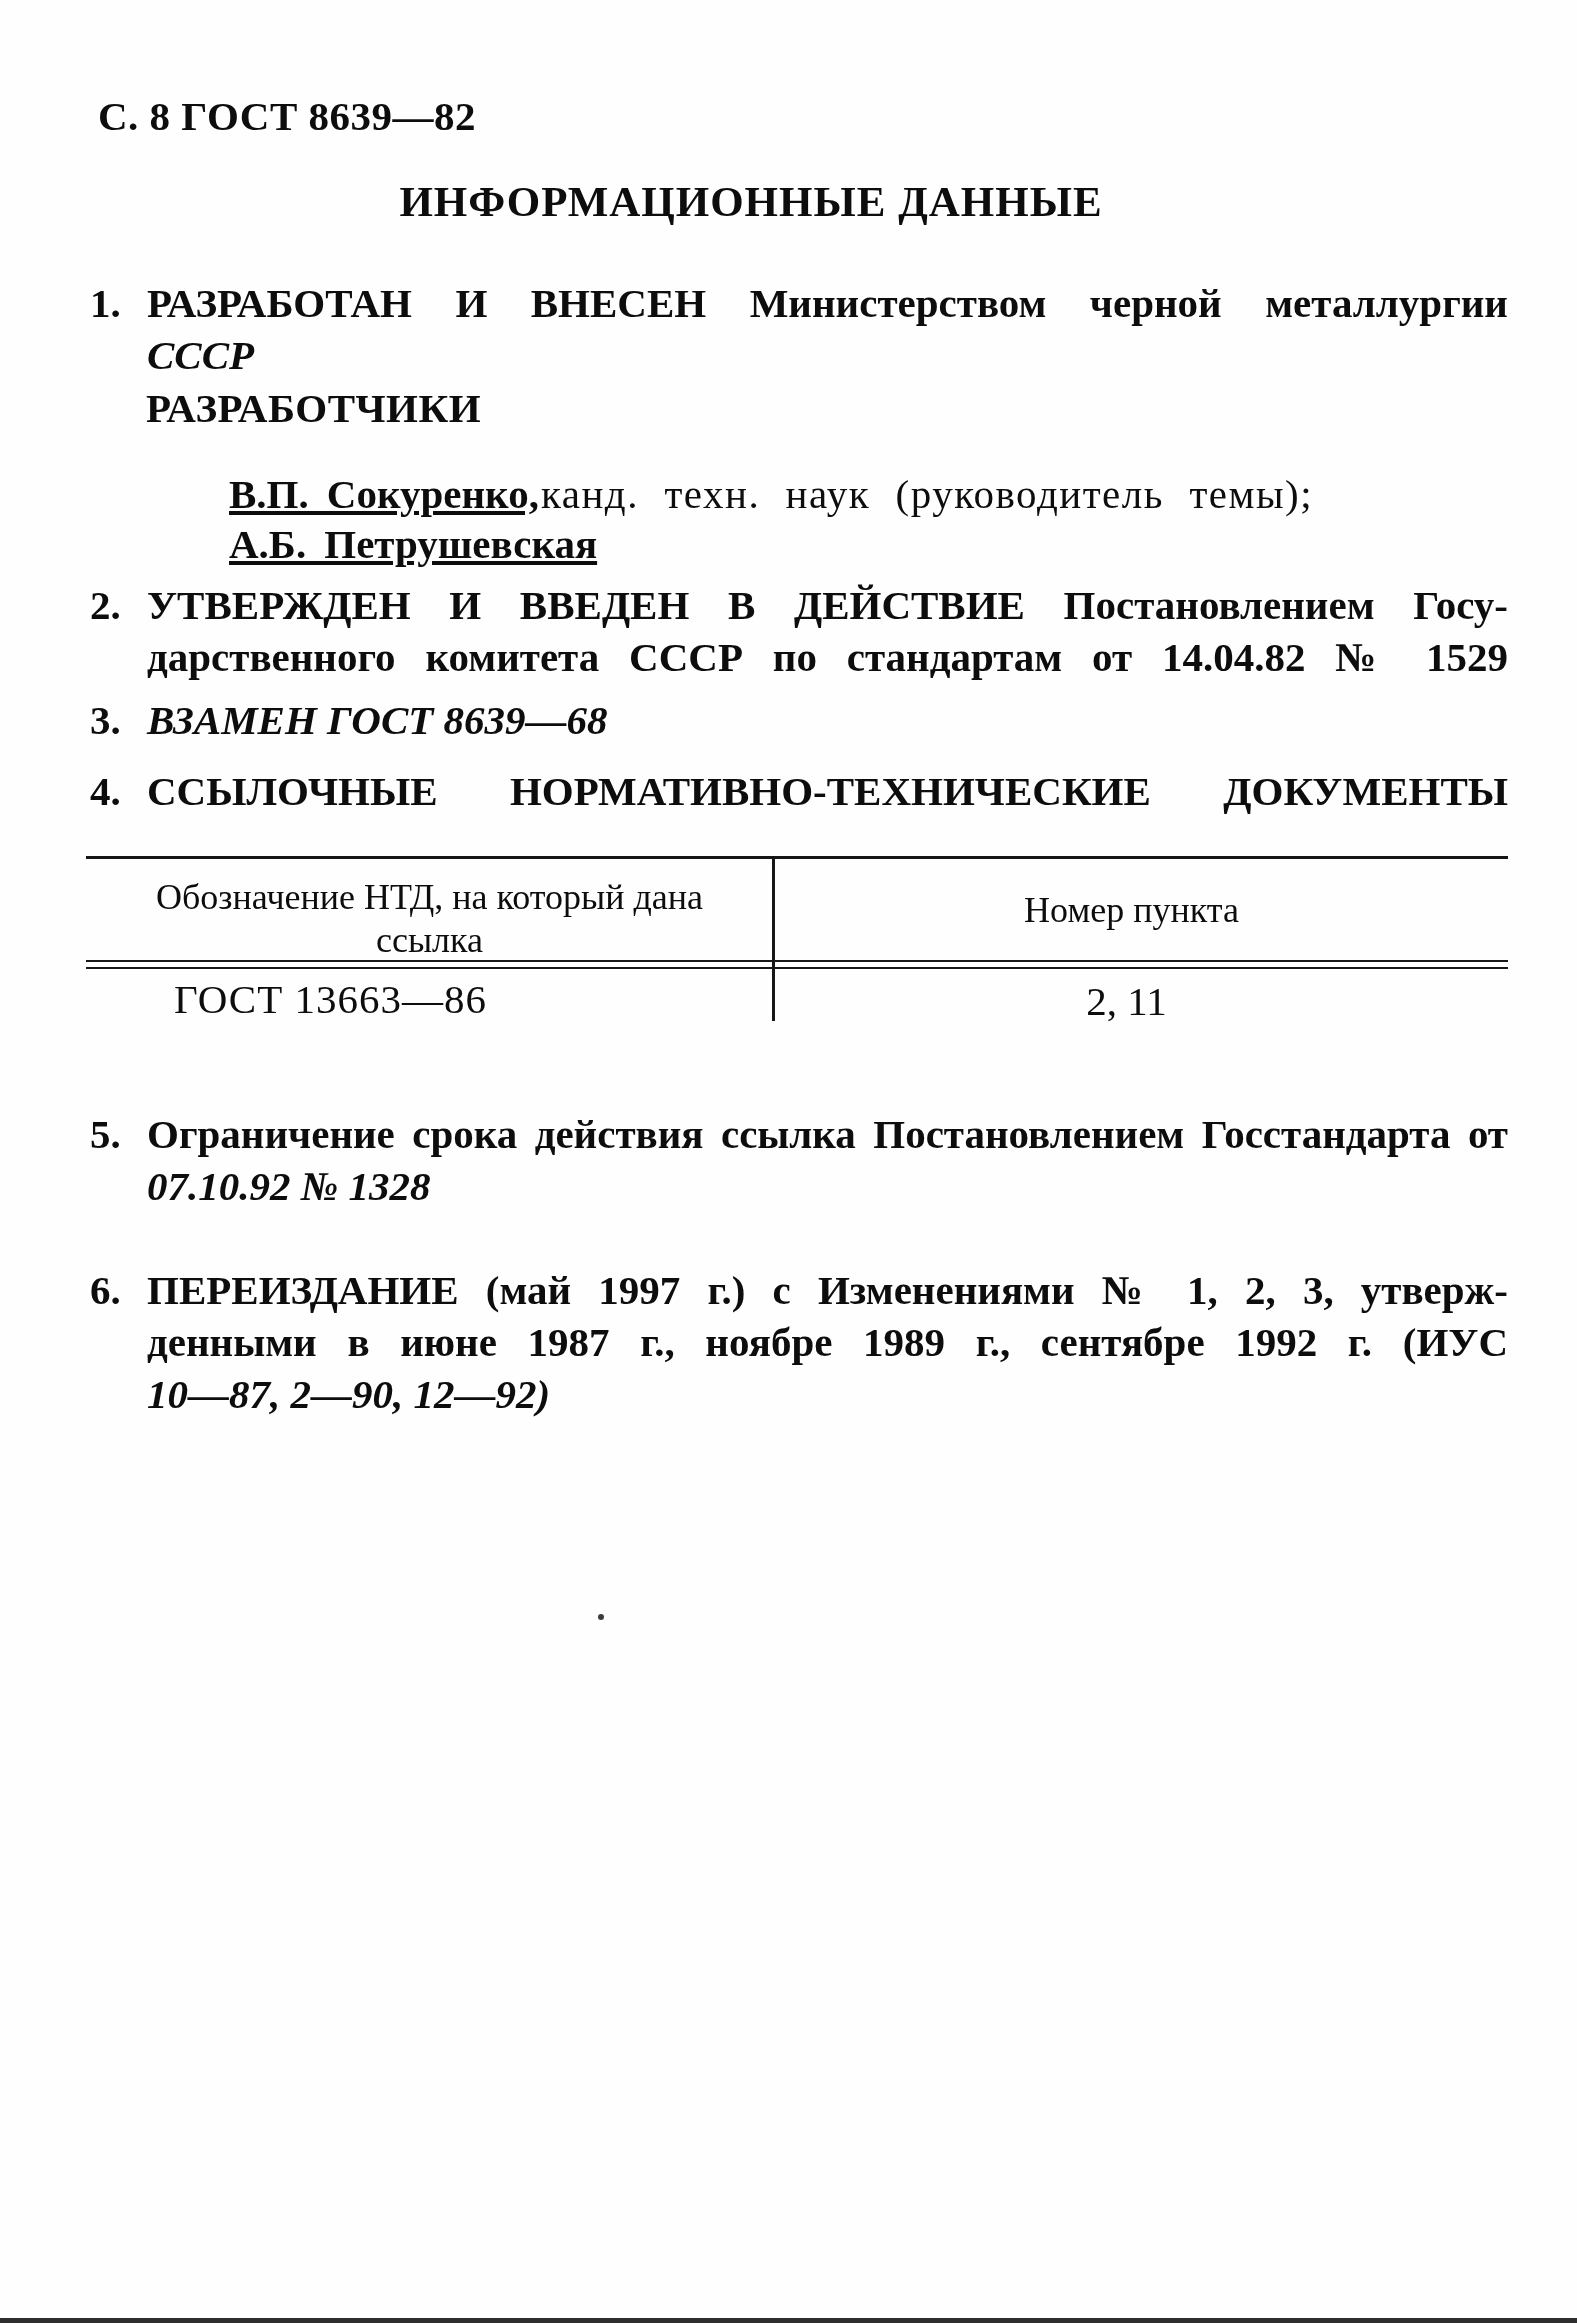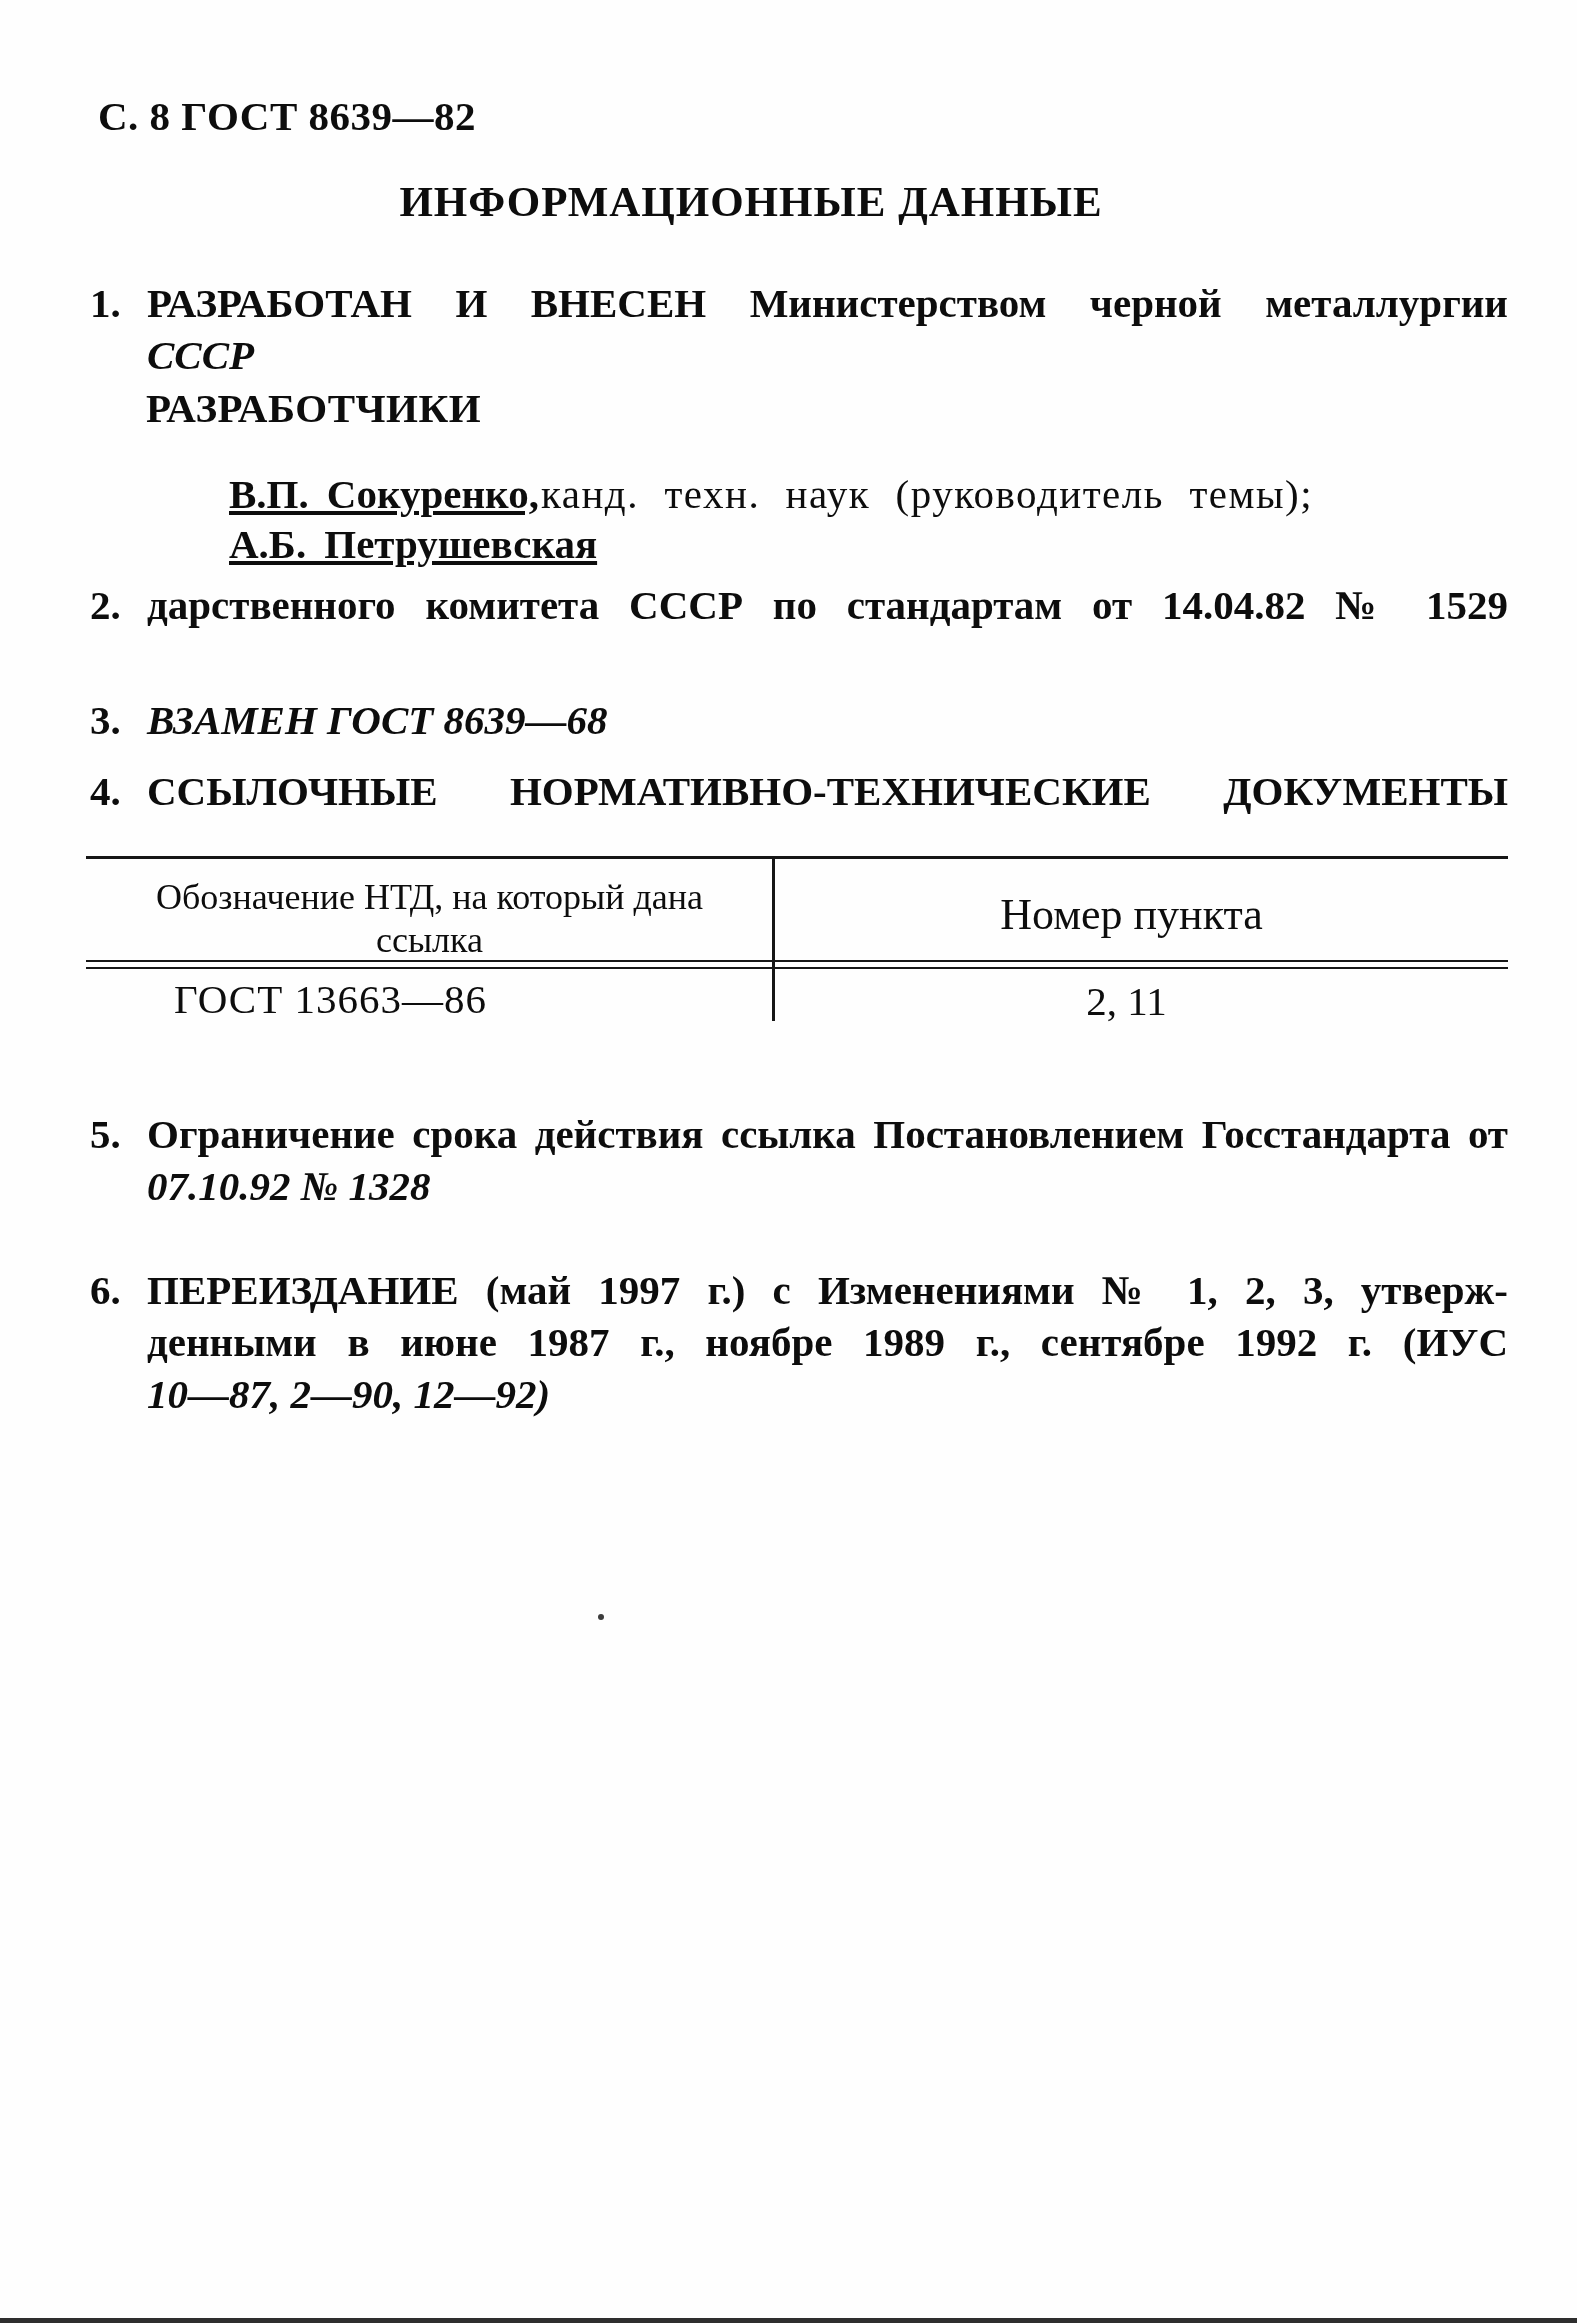--- a/index.html
+++ b/index.html
@@ -42,21 +42,21 @@
   .tbl-topline{position:absolute;left:86px;top:856px;width:1422px;height:2.9px;background:#161616;}
   .tbl-vline{position:absolute;left:772px;top:856px;width:2.9px;height:165px;background:#161616;}
   .tbl-sep{position:absolute;left:86px;top:960px;width:1422px;height:4.9px;
            border-top:2.9px solid #161616;border-bottom:2px solid #161616;}
   .tbl-h1{
     position:absolute;left:86px;top:876px;width:687px;
     text-align:center;font-size:36px;font-weight:normal;line-height:43px;
   }
   .tbl-h2{
     position:absolute;left:775px;top:889px;width:713px;
-    text-align:center;font-size:44px;font-weight:normal;
+    text-align:center;font-size:36px;font-weight:normal;
   }
   .tbl-c1{
     position:absolute;left:174px;top:975px;width:595px;
     font-size:41px;font-weight:normal;letter-spacing:1px;
   }
   .tbl-c2{
     position:absolute;left:785px;top:977px;width:683px;
     text-align:center;font-size:41px;font-weight:normal;
   }
 
@@ -83,20 +83,21 @@
   <div class="subheading">РАЗРАБОТЧИКИ</div>
 
   <div class="devblock">
     <div><span class="b">В.П. Сокуренко,</span><span class="r">канд. техн. наук (руководитель темы);</span></div>
     <div class="b">А.Б. Петрушевская</div>
   </div>
 
   <div class="item" style="top:579px;">
     <div class="num">2.</div>
     <div class="body">
+      <div class="jline">УТВЕРЖДЕН И ВВЕДЕН В ДЕЙСТВИЕ Постановлением Госу-</div>
       <div class="jline">дарственного комитета СССР по стандартам от 14.04.82 № 1529</div>
     </div>
   </div>
 
   <div class="item" style="top:694px;">
     <div class="num">3.</div>
     <div class="body">
       <div class="lline">ВЗАМЕН ГОСТ 8639—68</div>
     </div>
   </div>

